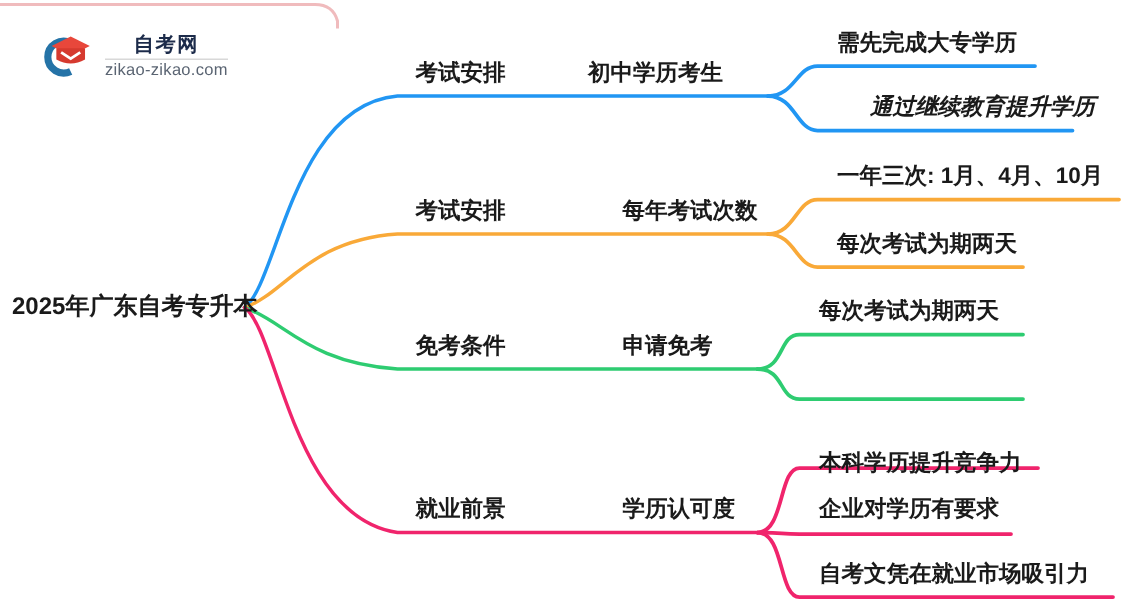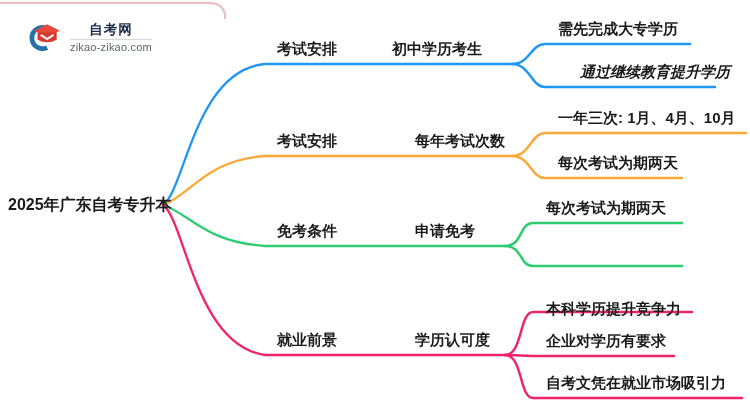--- a/index.html
+++ b/index.html
@@ -74,15 +74,15 @@
     <div class="node" style="left: 277px; top: 130px;">考试安排</div>
     <div class="node" style="left: 415px; top: 130px;">每年考试次数</div>
     <div class="node" style="left: 558px; top: 107px;">一年三次: 1月、4月、10月</div>
     <div class="node" style="left: 558px; top: 152px;">每次考试为期两天</div>
     <div class="node" style="left: 277px; top: 220px;">免考条件</div>
     <div class="node" style="left: 415px; top: 220px;">申请免考</div>
     <div class="node" style="left: 546px; top: 197px;">每次考试为期两天</div>
     <div class="node" style="left: 277px; top: 329px;">就业前景</div>
     <div class="node" style="left: 415px; top: 329px;">学历认可度</div>
     <div class="node" style="left: 546px; top: 286px; margin-top: 12px;">本科学历提升竞争力</div>
-    <div class="node" style="left: 546px; top: 330px;">企业对学历有要求</div>
+    <div class="node" style="left: 546px; top: 330px; font-family: Liberation Mono, monospace;">企业对学历有要求</div>
     <div class="node" style="left: 546px; top: 372px;">自考文凭在就业市场吸引力</div>
   </div>
 
 </body></html>

